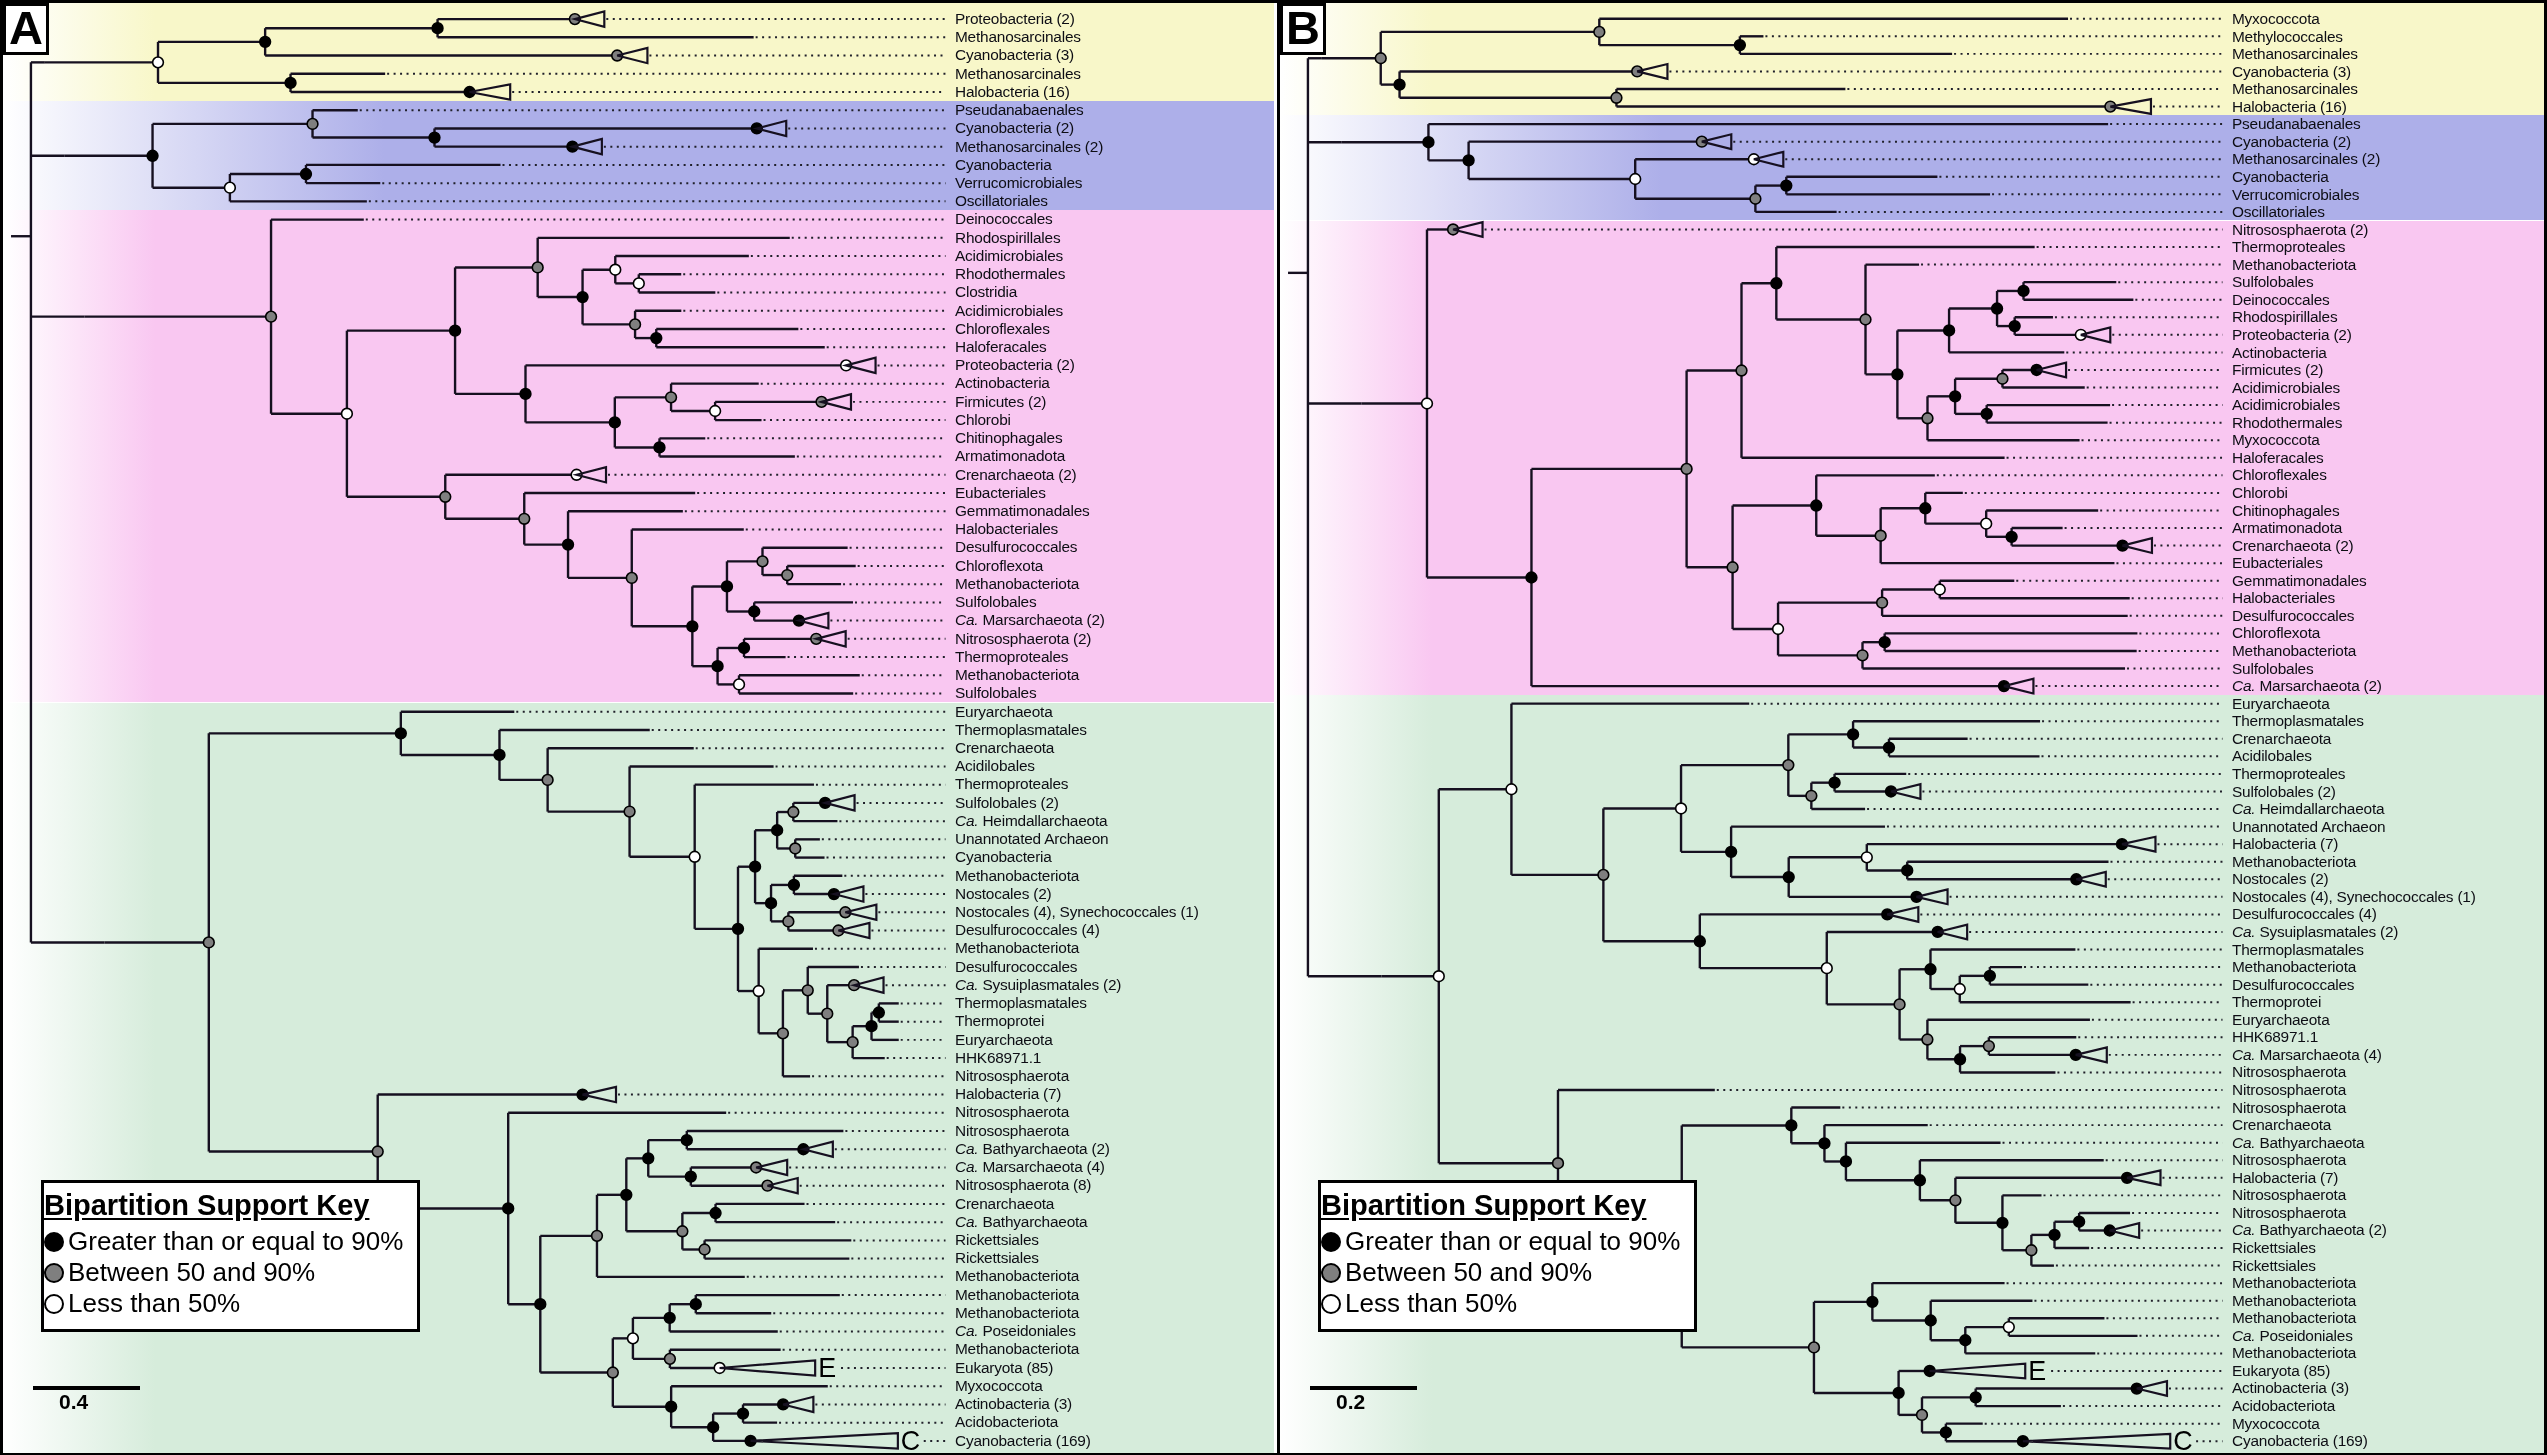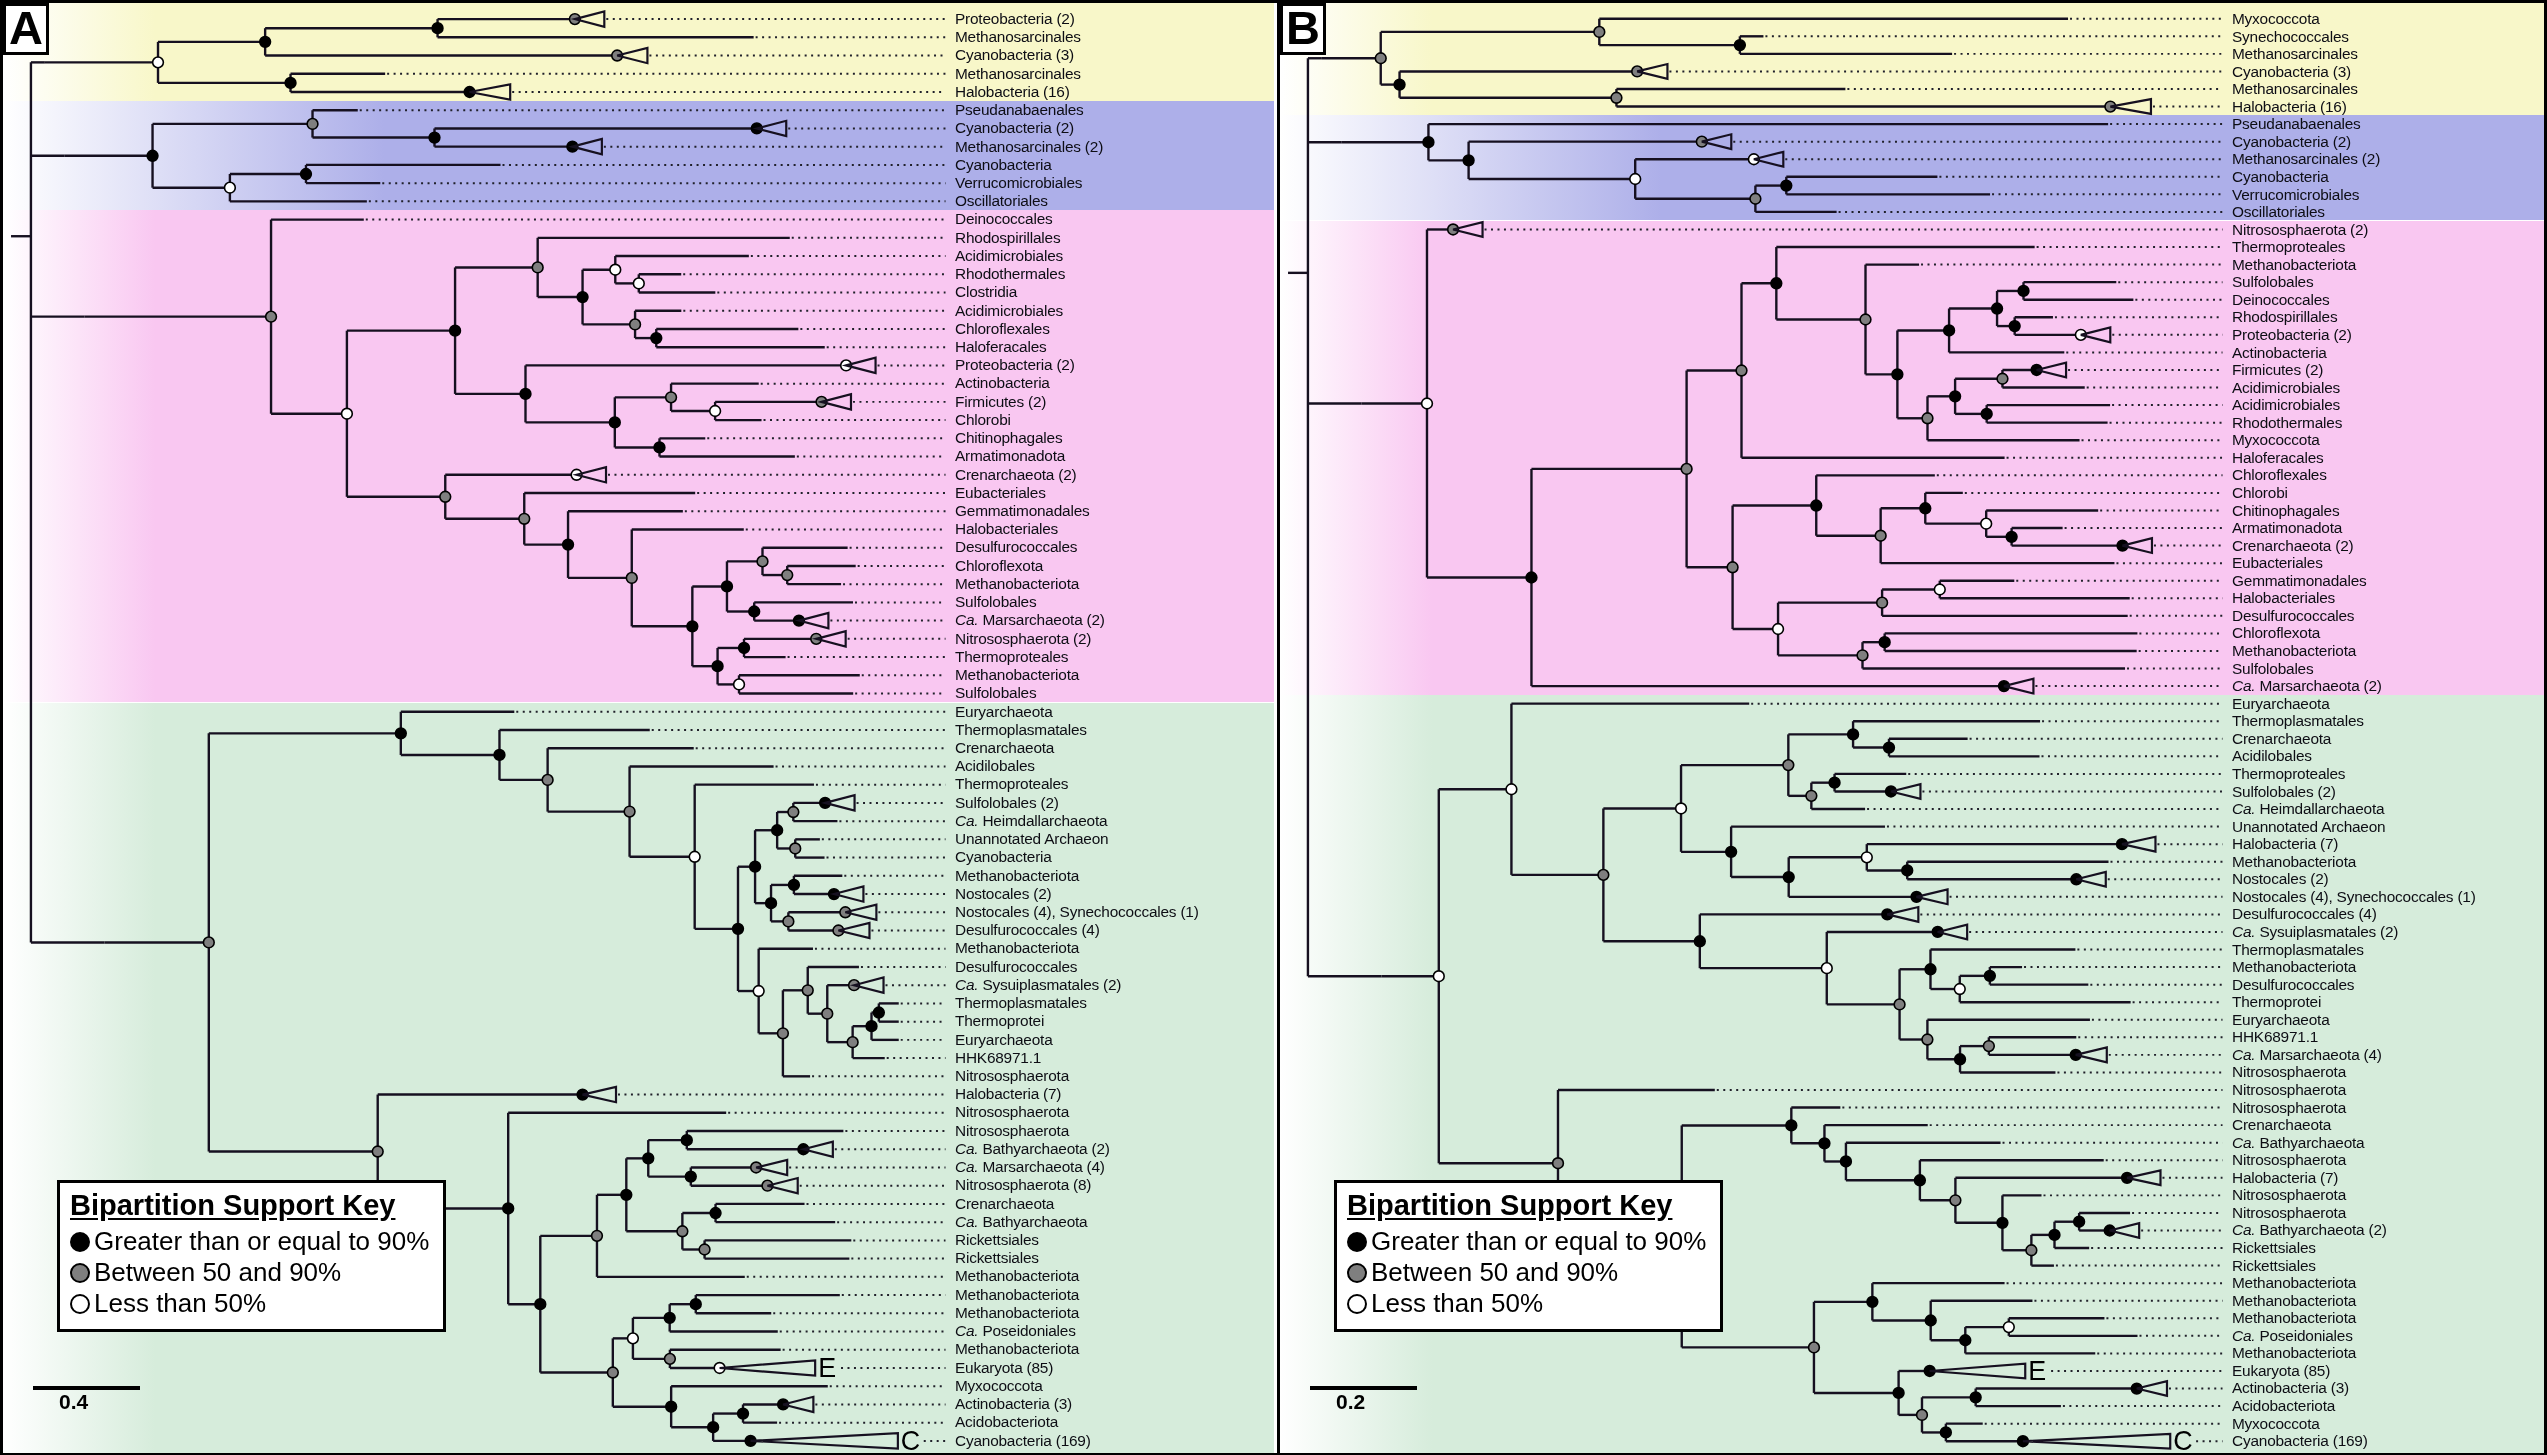--- a/index.html
+++ b/index.html
@@ -6,22 +6,22 @@
   body{width:2547px;height:1456px;font-family:"Liberation Sans", sans-serif;}
   .figure{position:relative;width:2547px;height:1456px;border:3px solid #000;box-sizing:border-box;background:#fff;overflow:hidden;}
   .panel{position:absolute;top:0;height:1450px;width:1271px;overflow:hidden;background:#fff;}
   .panel.right{border-left:3px solid #000;box-sizing:content-box;}
   .band{position:absolute;left:0;width:100%;z-index:0;}
   svg.tree{position:absolute;left:0;top:0;z-index:1;}
   .labels{position:absolute;left:0;top:0;width:100%;height:100%;z-index:2;}
   .tip-label{position:absolute;white-space:nowrap;color:#0d0d14;font-size:15.4px;letter-spacing:-0.2px;}
   .panel-letter{position:absolute;left:0;top:0;width:40px;height:46px;background:#fff;border:3px solid #000;
     font-size:47px;font-weight:bold;line-height:44px;text-align:center;z-index:4;color:#000;}
-  .legend{position:absolute;left:54px;top:1177px;background:#fff;border:3px solid #000;z-index:4;
-    padding:6px 14px 10px 10px;color:#000;}
+  .legend{position:absolute;left:38px;top:1177px;background:#fff;border:3px solid #000;z-index:4;
+    padding:6px 14px 10px 0;color:#000;}
   .legend-title{font-size:29px;font-weight:bold;text-decoration:underline;text-underline-offset:3px;margin-bottom:4px;}
   .legend-item{font-size:26px;line-height:31px;white-space:nowrap;}
   .dot{display:inline-block;width:16px;height:16px;border-radius:50%;border:2.5px solid #000;margin-right:4px;vertical-align:-2px;}
   .scalebar{position:absolute;left:30px;top:1383px;width:107px;z-index:4;}
   .scalebar .bar{height:4px;background:#000;}
   .scalebar span{display:block;margin-left:26px;font-weight:bold;font-size:21px;color:#000;}
   i{font-style:italic;}
 </style>
 </head>
 <body>
@@ -1018,21 +1018,21 @@
         <line x1="28" y1="55.52743902439023" x2="28" y2="977.9322092940167" stroke="#161020" stroke-width="2.4"></line>
         <line x1="28" y1="55.52743902439023" x2="42" y2="55.52743902439023" stroke="#161020" stroke-width="2.4"></line>
         <line x1="28" y1="139.89900914634146" x2="62" y2="139.89900914634146" stroke="#161020" stroke-width="2.4"></line>
         <line x1="28" y1="402.42280392530483" x2="82" y2="402.42280392530483" stroke="#161020" stroke-width="2.4"></line>
         <line x1="28" y1="977.9322092940167" x2="102" y2="977.9322092940167" stroke="#161020" stroke-width="2.4"></line>
         <line x1="8" y1="271.16090653582313" x2="28" y2="271.16090653582313" stroke="#161020" stroke-width="2.4"></line>
         <line x1="28" y1="271.15990653582315" x2="28" y2="271.16090653582313" stroke="#161020" stroke-width="2.4"></line>
       </svg>
       <div class="labels">
         <div class="tip-label" style="left: 952px; top: 7px; line-height: 17.6px;">Myxococcota</div>
-        <div class="tip-label" style="left: 952px; top: 24.5px; line-height: 17.6px;">Synechococcales</div>
+        <div class="tip-label" style="left: 952px; top: 24.5px; line-height: 17.6px;">Methylococcales</div>
         <div class="tip-label" style="left: 952px; top: 42px; line-height: 17.6px;">Methanosarcinales</div>
         <div class="tip-label" style="left: 952px; top: 60px; line-height: 17.6px;">Cyanobacteria (3)</div>
         <div class="tip-label" style="left: 952px; top: 77px; line-height: 17.6px;">Methanosarcinales</div>
         <div class="tip-label" style="left: 952px; top: 95px; line-height: 17.6px;">Halobacteria (16)</div>
         <div class="tip-label" style="left: 952px; top: 112px; line-height: 17.6px;">Pseudanabaenales</div>
         <div class="tip-label" style="left: 952px; top: 130px; line-height: 17.6px;">Cyanobacteria (2)</div>
         <div class="tip-label" style="left: 952px; top: 147px; line-height: 17.6px;">Methanosarcinales (2)</div>
         <div class="tip-label" style="left: 952px; top: 165px; line-height: 17.6px;">Cyanobacteria</div>
         <div class="tip-label" style="left: 952px; top: 183px; line-height: 17.6px;">Verrucomicrobiales</div>
         <div class="tip-label" style="left: 952px; top: 200px; line-height: 17.6px;">Oscillatoriales</div>

